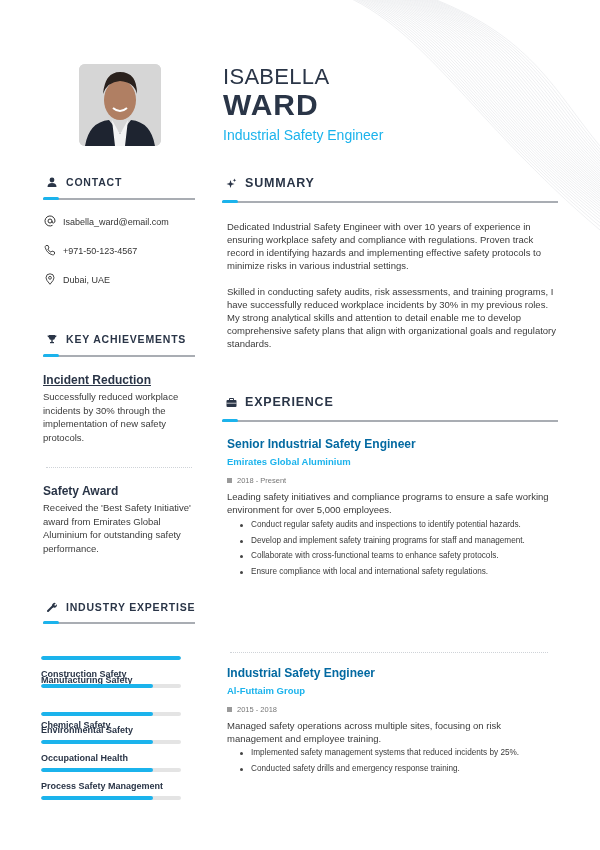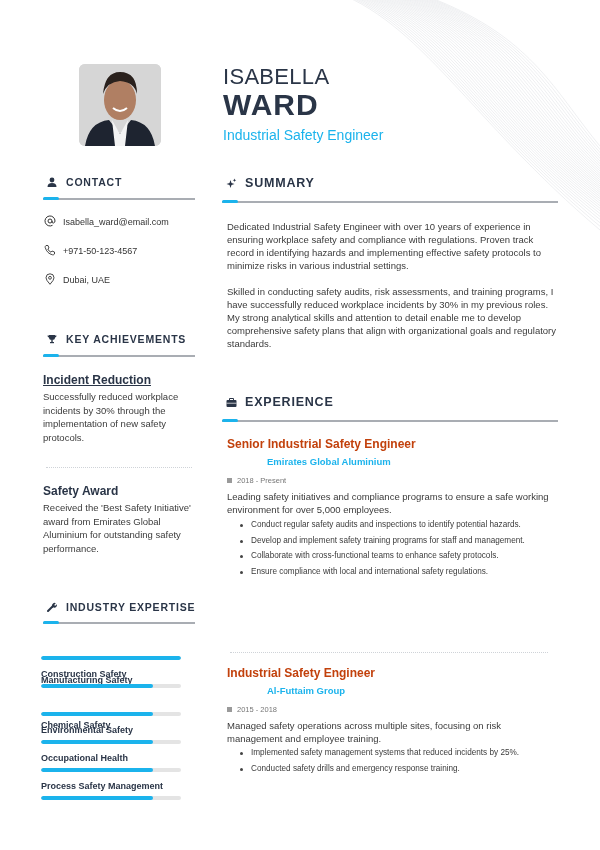--- a/index.html
+++ b/index.html
@@ -28,22 +28,22 @@
   .ach-desc { position: absolute; left: 43px; width: 150px; font-size: 9.5px; line-height: 13.5px; color: #3b3b3b; }
   .dotted { position: absolute; border-top: 1px dotted #cfd3d8; }
 
   .skill-label { position: absolute; left: 41px; font-size: 9px; font-weight: 700; color: #2a3547; }
   .skill-track { position: absolute; left: 41px; width: 140px; height: 4px; background: #e4e4e4; border-radius: 2px; overflow: hidden; }
   .skill-fill { height: 100%; background: #1bb3ec; border-radius: 2px; }
 
   
   .summary-p { position: absolute; left: 227px; width: 330px; font-size: 9.5px; line-height: 13px; color: #3b3b3b; }
 
-  .exp-role { position: absolute; left: 227px; font-size: 12px; font-weight: 700; color: #c2410c; }
-  .exp-company { position: absolute; left: 227px; font-size: 9.5px; font-weight: 700; color: #1bb3ec; margin-left: 40px; }
+  .exp-role { position: absolute; left: 227px; font-size: 12px; font-weight: 700; color: #0369a1; }
+  .exp-company { position: absolute; left: 227px; font-size: 9.5px; font-weight: 700; color: #1bb3ec; }
   .exp-date { position: absolute; left: 227px; display: flex; align-items: center; gap: 5px; font-size: 7.5px; color: #777; }
   .exp-date .cal { width: 5px; height: 5px; background: #9a9a9a; display: inline-block; }
   .exp-desc { position: absolute; left: 227px; width: 330px; font-size: 9.5px; line-height: 12.5px; color: #3b3b3b; }
   .exp-list { position: absolute; left: 251px; width: 300px; list-style: none; }
   .exp-list li { position: relative; font-size: 8.2px; line-height: 10.5px; color: #3b3b3b; margin-bottom: 5px; }
   .exp-list li::before { content: ""; position: absolute; left: -11px; top: 4px; width: 3px; height: 3px; border-radius: 50%; background: #444; }
 </style>
 </head>
 <body>
 

